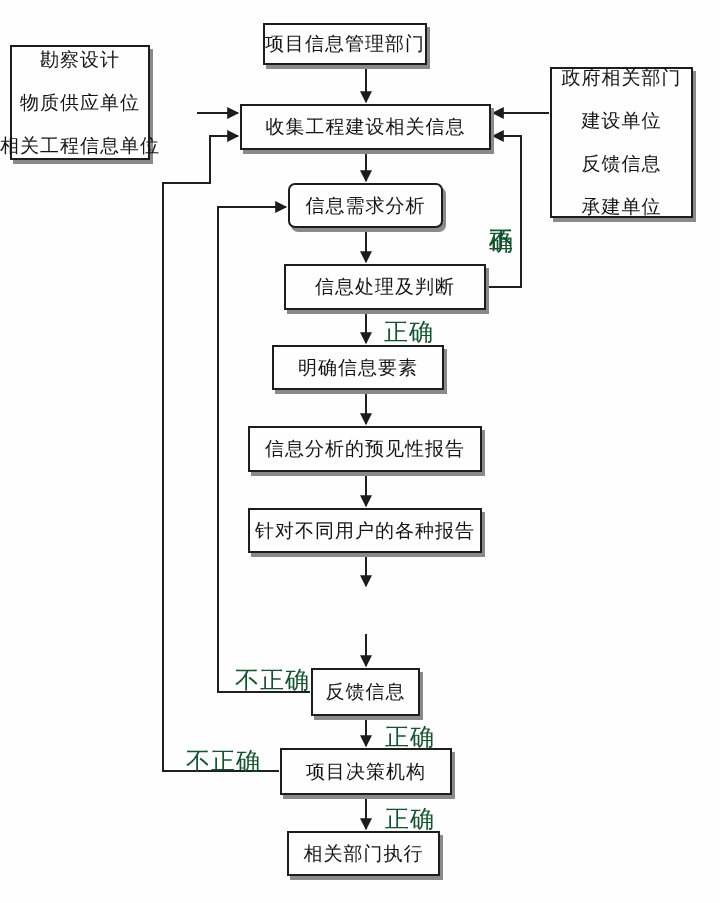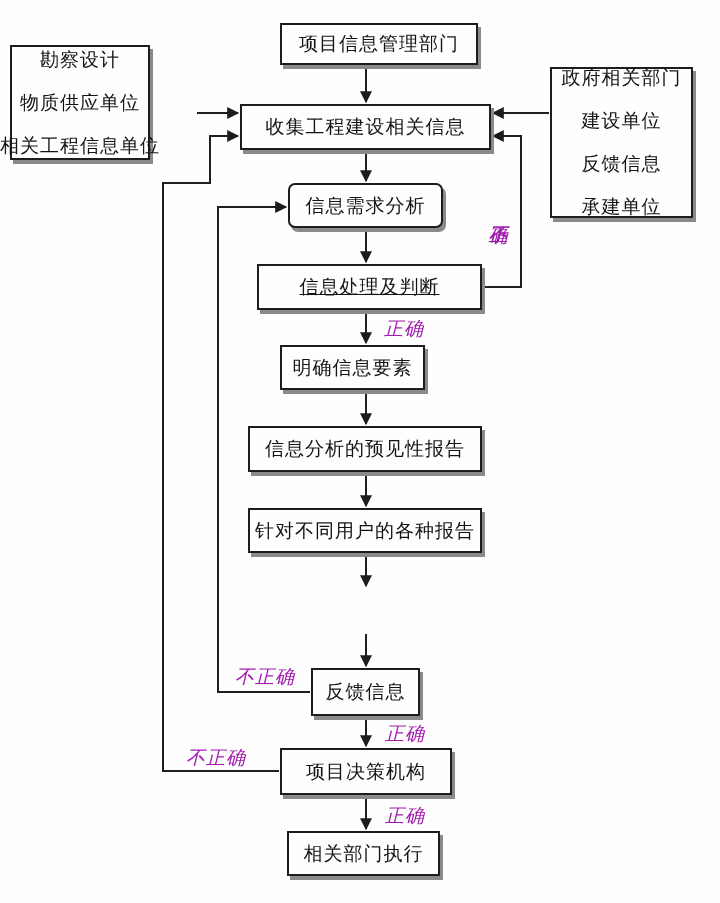--- a/index.html
+++ b/index.html
@@ -33,41 +33,40 @@
     letter-spacing: 1px;
     white-space: nowrap;
   }
   .node-multi {
     flex-direction: column;
     justify-content: center;
     gap: 17px;
   }
   .edge-label {
     position: absolute;
-    font-size: 19px;
-    color: #a21caf;
+    font-size: 24px;
+    color: #14532d;
     letter-spacing: 1px;
     white-space: nowrap;
-    font-style: italic;
   }
   .edge-label.vertical {
     writing-mode: vertical-rl;
     text-orientation: upright;
     letter-spacing: 0;
     line-height: 1;
   }
 
   
-  #n-top      { left:263px; top:23px;  width:198px; height:42px;margin-left:17px;  }
+  #n-top      { left:263px; top:23px;  width:164px; height:42px;  }
   #n-left     { left:10px;  top:45px;  width:140px; height:115px; }
   #n-right    { left:550px; top:67px;  width:143px; height:151px; }
   #n-collect  { left:240px; top:104px; width:251px; height:46px;text-align:center;  }
   #n-demand   { left:288px; top:183px; width:155px; height:45px;border-radius:7px;  }
-  #n-process  { left:257px; top:264px; width:225px; height:46px;text-decoration:underline;  }
-  #n-clarify  { left:280px; top:345px; width:145px; height:45px;  }
+  #n-process  { left:284px; top:264px; width:202px; height:46px;  }
+  #n-clarify  { left:272px; top:345px; width:172px; height:45px;  }
   #n-report1  { left:248px; top:426px; width:234px; height:46px;  }
   #n-report2  { left:248px; top:508px; width:234px; height:45px;  }
   #n-notify   { left:248px; top:588px; width:234px; height:45px;  }
   #n-feedback { left:311px; top:668px; width:109px; height:48px;  }
   #n-decision { left:280px; top:748px; width:172px; height:47px;  }
   #n-execute  { left:287px; top:831px; width:153px; height:45px;  }
 
   
   #lb-correct-1   { left:384px; top:316px; }
   #lb-correct-2   { left:385px; top:721px; }

